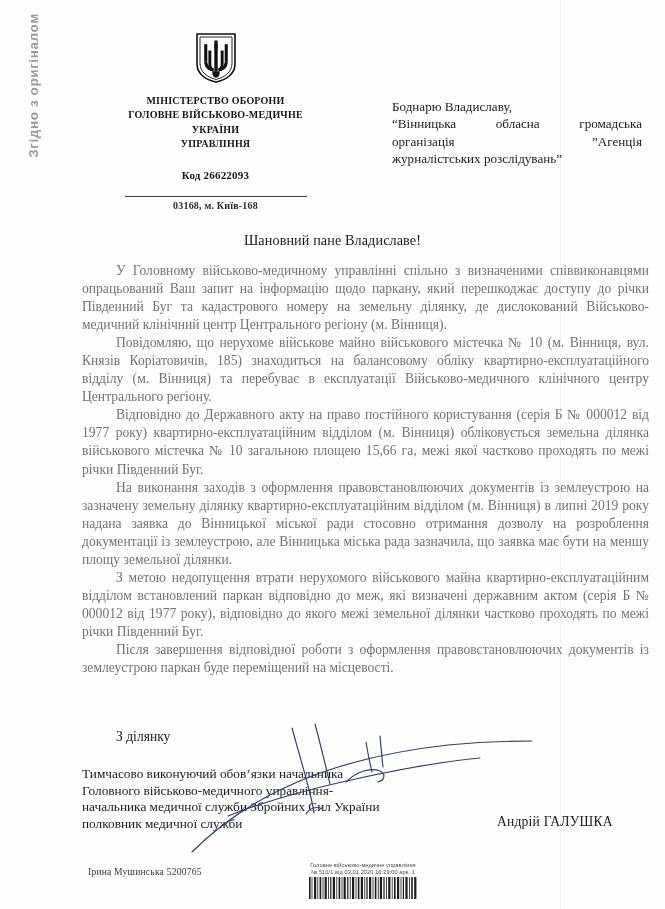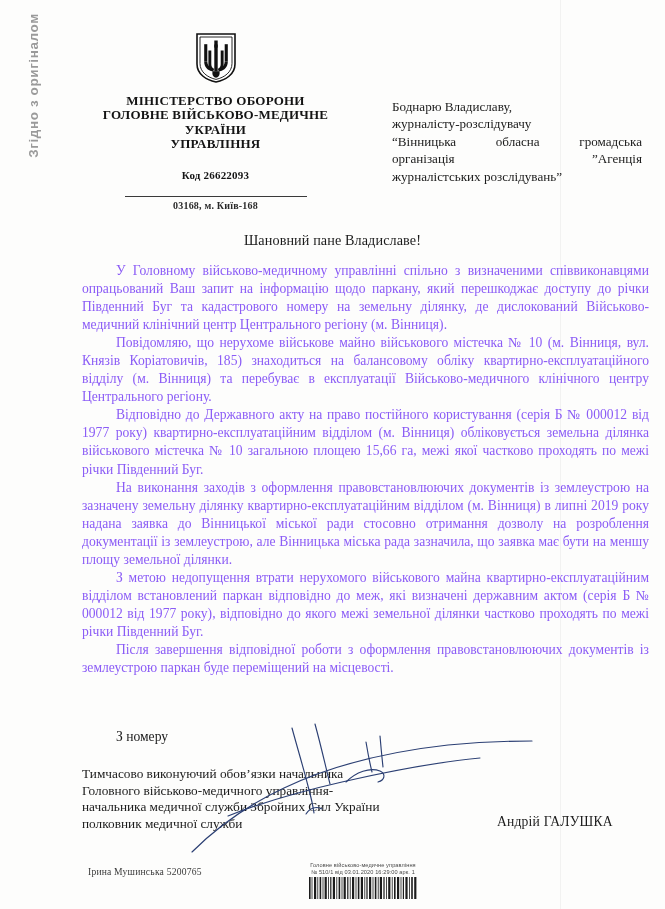--- a/index.html
+++ b/index.html
@@ -45,21 +45,21 @@
   }
   #emblem {
     width: 42px;
     height: 52px;
     margin: 0 auto 10px auto;
     display: block;
   }
   .lh-line {
     font-family: "Liberation Serif", serif;
     font-weight: bold;
-    font-size: 13px;
+    font-size: 10px;
     line-height: 14.4px;
     letter-spacing: 0.2px;
     color: #141414;
     white-space: nowrap;
   }
   #lh-code {
     font-weight: bold;
     font-size: 11px;
     line-height: 18px;
     margin-top: 14px;
@@ -108,21 +108,21 @@
     letter-spacing: 0.1px;
   }
   #body {
     position: absolute;
     left: 82px;
     top: 262px;
     width: 567px;
     font-size: 13.6px;
     line-height: 18.05px;
     text-align: justify;
-    color: #8b5cf6;
+    color: #737373;
   }
   #body p {
     margin: 0 0 0 0;
     text-indent: 34px;
     hyphens: none;
   }
 
   
   #regards {
     position: absolute;
@@ -228,38 +228,37 @@
     <div class="lh-line">ГОЛОВНЕ ВІЙСЬКОВО-МЕДИЧНЕ</div>
     <div class="lh-line">УКРАЇНИ</div>
     <div class="lh-line">УПРАВЛІННЯ</div>
     <div class="lh-line" id="lh-code">Код 26622093</div>
     <div id="lh-rule"></div>
     <div id="lh-address">03168, м. Київ-168</div>
   </div>
 
   <div id="addressee">
     <div>Боднарю Владиславу,</div>
-    <div>журналісту-розслідувачу</div>
     <div class="just">“Вінницька обласна громадська</div>
     <div class="just">організація ”Агенція</div>
     <div>журналістських розслідувань”</div>
   </div>
 
   <div id="salutation">Шановний пане Владиславе!</div>
 
   <div id="body">
     <p>У Головному військово-медичному управлінні спільно з визначеними співвиконавцями опрацьований Ваш запит на інформацію щодо паркану, який перешкоджає доступу до річки Південний Буг та кадастрового номеру на земельну ділянку, де дислокований Військово-медичний клінічний центр Центрального регіону (м. Вінниця).</p>
     <p>Повідомляю, що нерухоме військове майно військового містечка № 10 (м. Вінниця, вул. Князів Коріатовичів, 185) знаходиться на балансовому обліку квартирно-експлуатаційного відділу (м. Вінниця) та перебуває в експлуатації Військово-медичного клінічного центру Центрального регіону.</p>
     <p>Відповідно до Державного акту на право постійного користування (серія Б № 000012 від 1977 року) квартирно-експлуатаційним відділом (м. Вінниця) обліковується земельна ділянка військового містечка № 10 загальною площею 15,66 га, межі якої частково проходять по межі річки Південний Буг.</p>
     <p>На виконання заходів з оформлення правовстановлюючих документів із землеустрою на зазначену земельну ділянку квартирно-експлуатаційним відділом (м. Вінниця) в липні 2019 року надана заявка до Вінницької міської ради стосовно отримання дозволу на розроблення документації із землеустрою, але Вінницька міська рада зазначила, що заявка має бути на меншу площу земельної ділянки.</p>
     <p>З метою недопущення втрати нерухомого військового майна квартирно-експлуатаційним відділом встановлений паркан відповідно до меж, які визначені державним актом (серія Б № 000012 від 1977 року), відповідно до якого межі земельної ділянки частково проходять по межі річки Південний Буг.</p>
     <p>Після завершення відповідної роботи з оформлення правовстановлюючих документів із землеустрою паркан буде переміщений на місцевості.</p>
   </div>
 
-  <div id="regards">З номеру</div>
+  <div id="regards">З ділянку</div>
 
   <div id="signer-title">
     <div>Тимчасово виконуючий обов’язки начальника</div>
     <div>Головного військово-медичного управління-</div>
     <div>начальника медичної служби Збройних Сил України</div>
     <div>полковник медичної служби</div>
   </div>
 
   <div id="signer-name">Андрій ГАЛУШКА</div>
 

